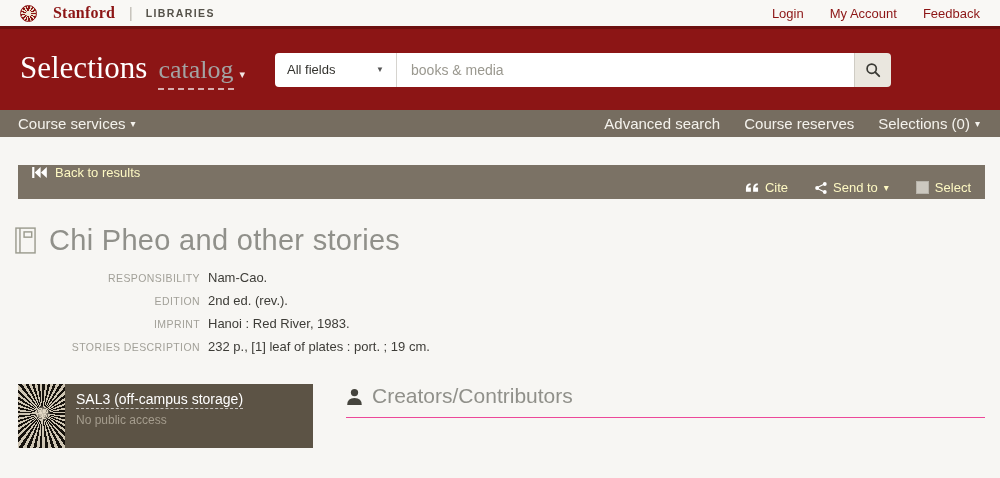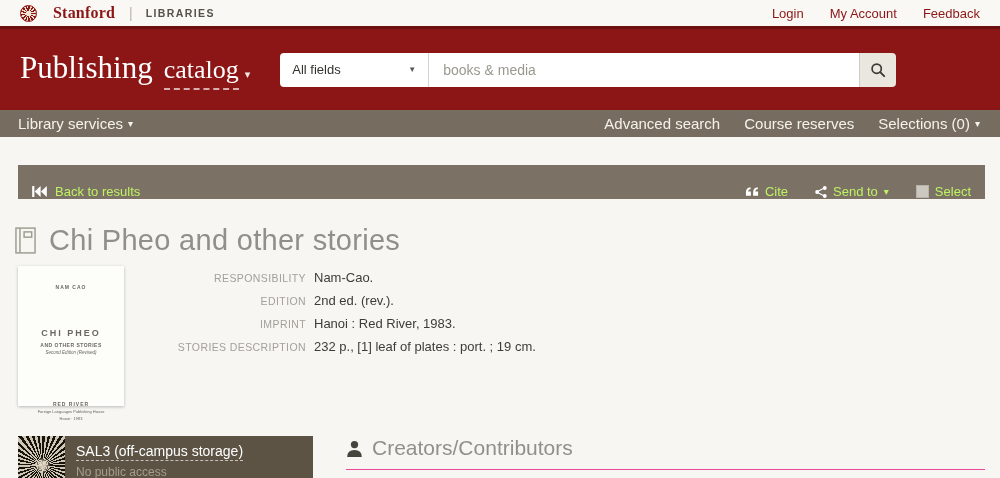--- a/index.html
+++ b/index.html
@@ -19,27 +19,27 @@
   .brand-divider { color:#b9b5ac; font-size:14px; margin:0 5px 0 6px; font-weight:400; }
   .brand-suffix { font-size:10.5px; color:#55524a; letter-spacing:1.4px; font-weight:700; }
   .topbar-links { margin-left:auto; display:flex; gap:26px; }
   .topbar-links a { color:#8C1515; font-size:13px; text-decoration:none; }
 
   
   .masthead { height:84px; background:#8C1515; border-top:3px solid #6d1010;
               display:flex; align-items:center; padding:0 20px; }
   .mast-brand { display:flex; align-items:baseline; cursor:pointer; }
   .mast-title { font-family:"Liberation Serif", serif; font-size:31px; color:#ffffff; }
-  .mast-sub { font-family:"Liberation Serif", serif; font-size:26px; color:#ffffff;
+  .mast-sub { font-family:"Liberation Serif", serif; font-size:26px; color:#a3a3a3;
               margin-left:11px; border-bottom:2px dashed rgba(255,255,255,.65);
               padding-bottom:3px; }
   .mast-caret { color:#f3e6e4; font-size:11px; margin-left:6px; }
   .searchbar { display:flex; height:34px; width:616px; margin-left:30px;
                border-radius:4px; }
-  .search-select { width:149px; background:#fff; border-radius:4px 0 0 4px;
+  .search-select { width:122px; background:#fff; border-radius:4px 0 0 4px;
                    border-right:1px solid #d6d4cf; display:flex; align-items:center;
                    justify-content:space-between; padding:0 12px; font-size:13px;
                    color:#33322e; cursor:pointer; }
   .search-select .sel-caret { font-size:8px; color:#555; }
   .search-input { flex:1; border:none; outline:none; font-size:14px; color:#333;
                   padding:0 14px; font-family:"Liberation Sans", sans-serif; }
   .search-input::placeholder { color:#9a988f; }
   .search-btn { width:37px; background:#eae7df; border:none; border-left:1px solid #cfccc4;
                 border-radius:0 4px 4px 0; display:flex; align-items:center;
                 justify-content:center; cursor:pointer; }
@@ -48,21 +48,21 @@
   .navbar { height:27px; background:#766d60; display:flex; align-items:center;
             padding:0 20px 0 18px; color:#f4f2ec; font-size:15px; }
   .nav-item { display:flex; align-items:center; gap:5px; cursor:pointer; }
   .nav-right { margin-left:auto; display:flex; gap:24px; align-items:center;text-align:right; }
   .nav-caret { font-size:10px; }
 
   
   .content { padding:0 15px 0 18px; }
 
   .record-toolbar { margin-top:28px; height:34px; background:#7b7265; display:flex;
-                    align-items:flex-end; padding:0 14px; color:#bef264; font-size:13px; }
+                    align-items:flex-start; padding:0 14px; color:#fef9c3; font-size:13px;flex-direction:column; }
   .tb-left { display:flex; align-items:center; gap:8px; cursor:pointer; }
   .tb-right { margin-left:auto; display:flex; gap:27px; align-items:center; }
   .tb-item { display:flex; align-items:center; gap:6px; cursor:pointer; }
   .tb-checkbox { width:13px; height:13px; background:#ccc8bf; border:1px solid #b7b3aa; }
 
   .title-row { display:flex; align-items:center; gap:13px; margin:25px 0 0 -3px; }
   .title-row h1 { font-size:29px; font-weight:400; color:#90908a; letter-spacing:.3px; }
 
   .record-main { display:flex; margin-top:9px; }
   .cover { width:106px; height:140px; background:#fdfdfa; flex:0 0 auto;
@@ -110,21 +110,21 @@
   <span class="brand-suffix">LIBRARIES</span>
   <div class="topbar-links">
     <a href="#">Login</a>
     <a href="#">My Account</a>
     <a href="#">Feedback</a>
   </div>
 </div>
 
 <div class="masthead">
   <div class="mast-brand">
-    <span class="mast-title">Publishing</span>
+    <span class="mast-title">Selections</span>
     <span class="mast-sub">catalog</span>
     <span class="mast-caret">▾</span>
   </div>
   <div class="searchbar">
     <div class="search-select">
       <span>All fields</span>
       <span class="sel-caret">▼</span>
     </div>
     <input class="search-input" type="text" placeholder="books &amp; media" style="">
     <button class="search-btn">
@@ -133,21 +133,21 @@
           <circle cx="6.7" cy="6.7" r="4.6" fill="none" stroke="#3a3a34" stroke-width="1.7"></circle>
           <line x1="10.2" y1="10.2" x2="14.2" y2="14.2" stroke="#3a3a34" stroke-width="1.9" stroke-linecap="round"></line>
         </svg>
       </span>
     </button>
   </div>
 </div>
 
 <div class="navbar">
   <div class="nav-item">
-    <span>Library services</span>
+    <span>Course services</span>
     <span class="nav-caret">▾</span>
   </div>
   <div class="nav-right">
     <div class="nav-item">
       <span>Advanced search</span>
     </div>
     <div class="nav-item">
       <span>Course reserves</span>
     </div>
     <div class="nav-item">
@@ -204,29 +204,20 @@
       <svg width="21" height="27" viewBox="0 0 22 28" fill="none" stroke="#9b9b8e" stroke-width="1.5">
         <rect x="1" y="1" width="20" height="26"></rect>
         <line x1="5.2" y1="1" x2="5.2" y2="27"></line>
         <rect x="9.5" y="5" width="8" height="5.5"></rect>
       </svg>
     </span>
     <h1>Chi Pheo and other stories</h1>
   </div>
 
   <div class="record-main">
-    <div class="cover">
-      <div class="c-author">NAM CAO</div>
-      <div class="c-title">CHI PHEO</div>
-      <div class="c-sub">AND OTHER STORIES</div>
-      <div class="c-ed">Second Edition (Revised)</div>
-      <div class="c-pub">RED RIVER</div>
-      <div class="c-pubd">Foreign Languages Publishing House</div>
-      <div class="c-pubd">Hanoi · 1983</div>
-    </div>
     <dl class="meta">
       <dt>RESPONSIBILITY</dt>
       <dd>Nam-Cao.</dd>
       <dt>EDITION</dt>
       <dd>2nd ed. (rev.).</dd>
       <dt>IMPRINT</dt>
       <dd>Hanoi : Red River, 1983.</dd>
       <dt>STORIES DESCRIPTION</dt>
       <dd>232 p., [1] leaf of plates : port. ; 19 cm.</dd>
     </dl>

